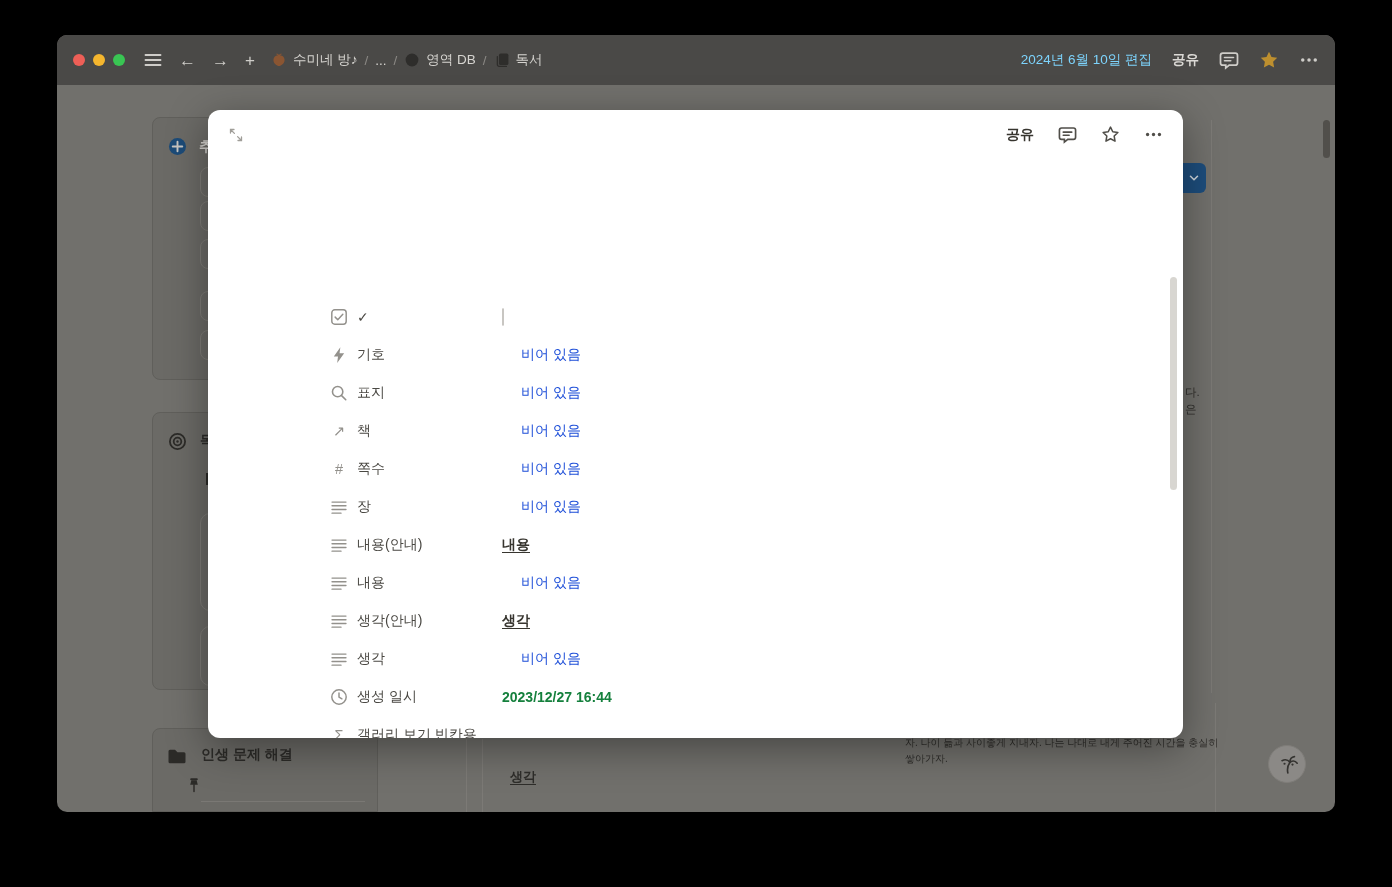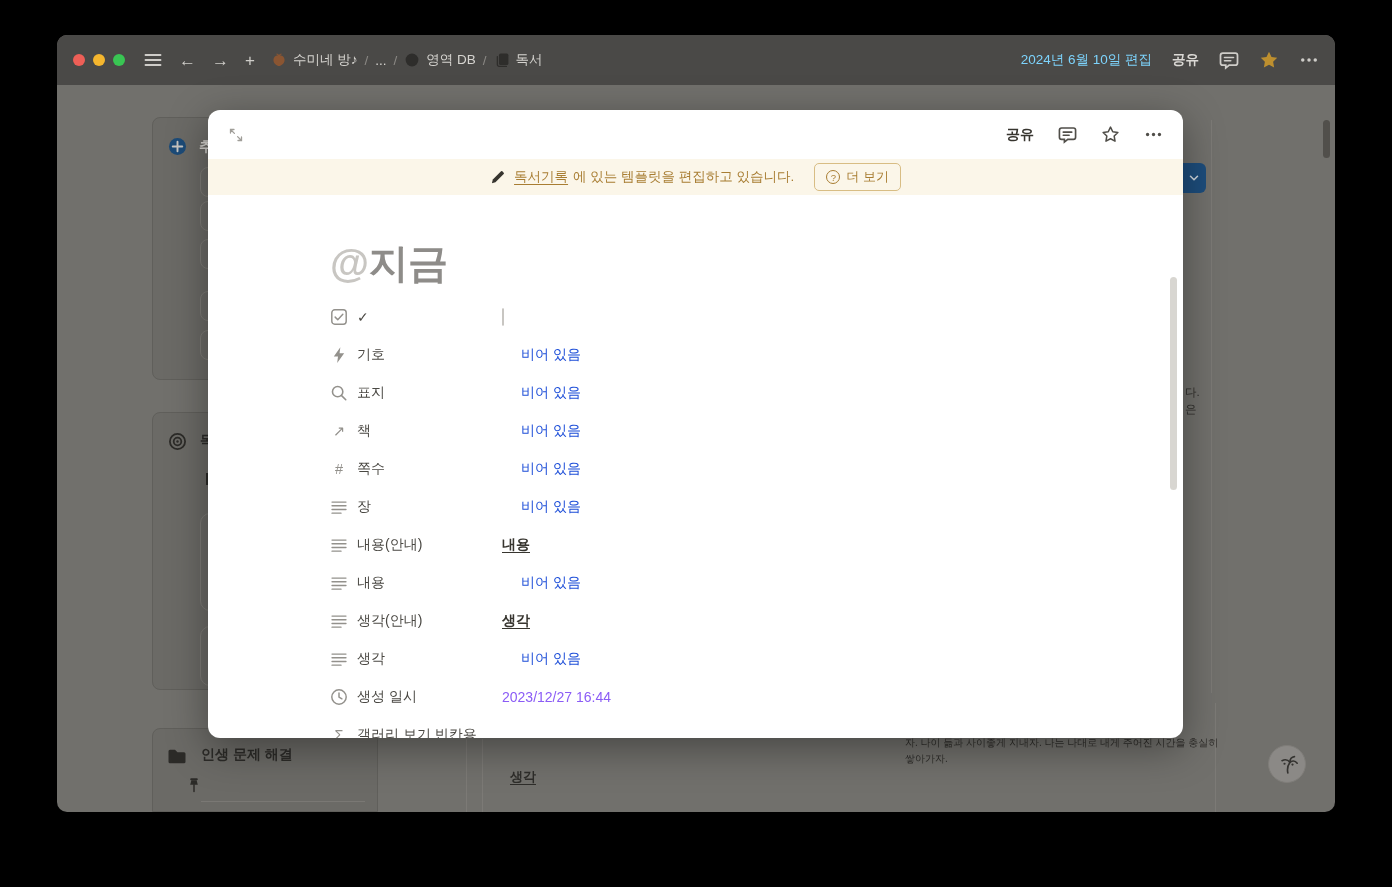--- a/index.html
+++ b/index.html
@@ -75,21 +75,21 @@
   .big-title .at { color:#c8c6c2; }
   .big-title .tx { color:#8e8c89; }
 
   .props { position:absolute; left:122px; top:188px; width:620px; }
   .prop-row { display:grid; grid-template-columns:172px 1fr; align-items:center; height:38px; font-size:14px; }
   .prop-label { display:flex; align-items:center; gap:9px; color:#4a4843; }
   .prop-icon { width:18px; height:18px; color:#93918c; display:flex; align-items:center; justify-content:center; }
   .prop-icon .glyph { font-size:14.5px; }
   .pv-empty { color:#1d4ed8;margin-left:19px; }
   .pv-link { color:#37352f; font-weight:600; text-decoration:underline; text-underline-offset:3px; }
-  .pv-text { color:#8b5cf6; font-weight:400; }
+  .pv-text { color:#15803d; font-weight:700; }
   .checkbox-empty { width:16px; height:16px; border:1.2px solid #c8c6c2; border-radius:3px; }
   .modal-scrollbar { position:absolute; left:962px; top:167px; width:7px; height:213px; background:#d8d6d1; border-radius:4px; }
 
   .glyph { line-height:1; }
   svg { display:block; }
 </style>
 </head>
 <body>
 
 <div class="stage">
@@ -268,35 +268,21 @@
           <span class="m-ic">
               <svg width="100%" height="100%" viewBox="0 0 16 16" fill="none" xmlns="http://www.w3.org/2000/svg">
                 <circle cx="3" cy="8" r="1.4" fill="currentColor"></circle>
                 <circle cx="8" cy="8" r="1.4" fill="currentColor"></circle>
                 <circle cx="13" cy="8" r="1.4" fill="currentColor"></circle>
               </svg>
             </span>
         </div>
       </div>
 
-      <div class="banner">
-        <span class="pencil">
-            <svg width="100%" height="100%" viewBox="0 0 16 16" fill="none" xmlns="http://www.w3.org/2000/svg">
-              <path d="M2 14l1-3.8L11.8 1.4a1 1 0 0 1 1.4 0l1.4 1.4a1 1 0 0 1 0 1.4L5.8 13z" fill="currentColor"></path>
-            </svg>
-          </span>
-        <span class="banner-link">독서기록</span>
-        <span>에 있는 템플릿을 편집하고 있습니다.</span>
-        <button class="more-btn">
-          <span class="q">?</span>
-          <span>더 보기</span>
-        </button>
-      </div>
-
-      <div class="big-title"><span class="at">@</span><span class="tx">지금</span></div>
+
 
       <div class="props">
           <div class="prop-row">
             <div class="prop-label">
               <span class="prop-icon">
                 <svg width="100%" height="100%" viewBox="0 0 16 16" fill="none" xmlns="http://www.w3.org/2000/svg">
                   <rect x="1.6" y="1.6" width="12.8" height="12.8" rx="2.6" stroke="currentColor" stroke-width="1.3"></rect>
                   <path d="M4.6 8.1l2.3 2.3 4.5-4.8" stroke="currentColor" stroke-width="1.3" stroke-linecap="round" stroke-linejoin="round"></path>
                 </svg>
               </span>

